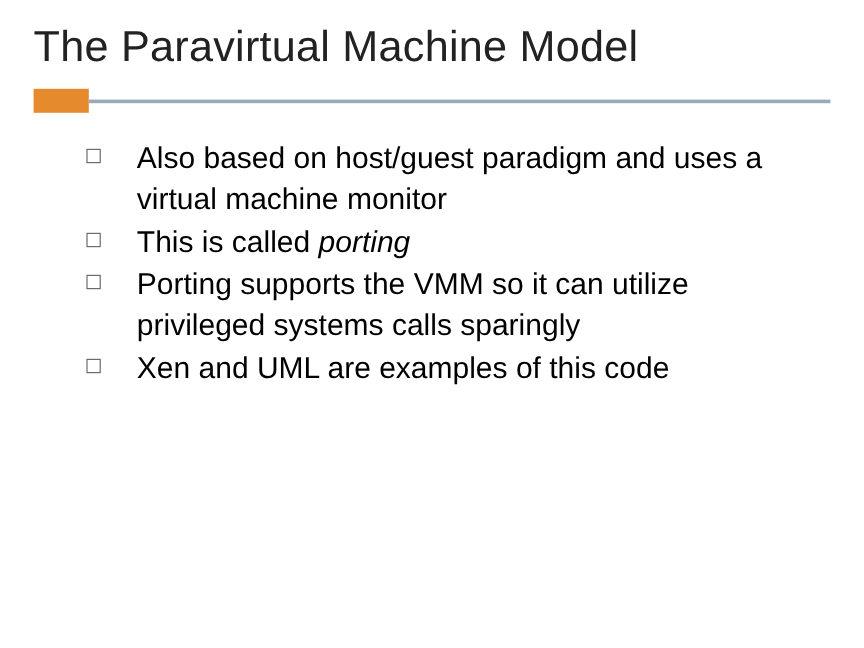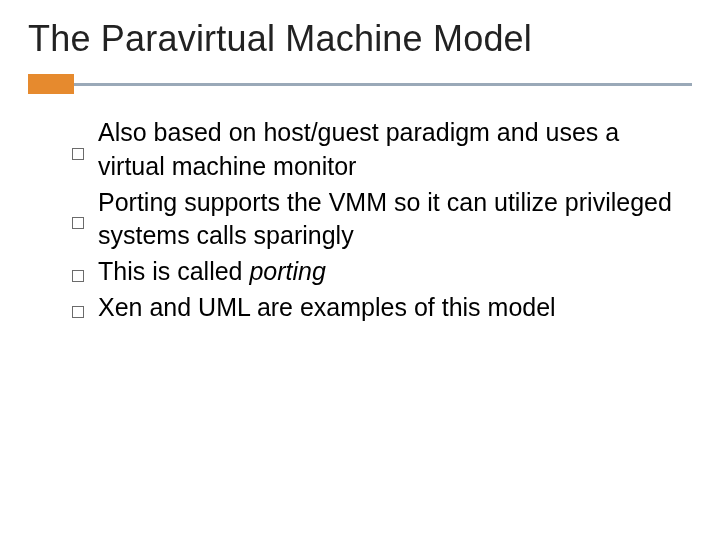--- a/index.html
+++ b/index.html
@@ -3,45 +3,45 @@
 <meta charset="utf-8">
 <style>
   * { margin: 0; padding: 0; box-sizing: border-box; }
   html, body { width: 720px; height: 540px; background: #fff; font-family: Arial, Helvetica, sans-serif; color: #000; }
   .slide { width: 720px; height: 540px; padding: 18px 28px 28px 28px; }
   .title { font-size: 36px; font-weight: 400; letter-spacing: 0.2px; color: #222; margin-bottom: 14px; }
   .rule-wrap { display: flex; align-items: center; margin-bottom: 22px; }
   .accent { width: 46px; height: 20px; background: #e68a2e; }
   .rule { flex: 1; height: 3px; background: #9aa9b8; }
   .bullets { padding-left: 44px; padding-right: 10px; }
-  .item { display: flex; align-items: center; margin-bottom: 2px; }
+  .item { display: flex; align-items: flex-start; margin-bottom: 2px; gap: 16px; }
   .marker { width: 12px; height: 12px; border: 1.6px solid #6b6b6b; margin-top: 8px; margin-right: 14px; flex: 0 0 auto; }
   .text { font-size: 25px; line-height: 1.35; }
   .italic { font-style: italic; }
 </style>
 </head>
 <body>
 
 <div class="slide">
   <h1 class="title">The Paravirtual Machine Model</h1>
   <div class="rule-wrap">
     <div class="accent"></div>
     <div class="rule"></div>
   </div>
   <div class="bullets">
     <div class="item">
       <div class="marker"></div>
       <div class="text">Also based on host/guest paradigm and uses a virtual machine monitor</div>
     </div>
     <div class="item">
       <div class="marker"></div>
+      <div class="text"><span>This is called </span><span class="italic">porting</span></div>
+    </div>
+    <div class="item">
+      <div class="marker"></div>
       <div class="text">Porting supports the VMM so it can utilize privileged systems calls sparingly</div>
     </div>
     <div class="item">
       <div class="marker"></div>
-      <div class="text"><span>This is called </span><span class="italic">porting</span></div>
-    </div>
-    <div class="item">
-      <div class="marker"></div>
-      <div class="text">Xen and UML are examples of this model</div>
+      <div class="text">Xen and UML are examples of this code</div>
     </div>
   </div>
 </div>
 
 </body></html>

